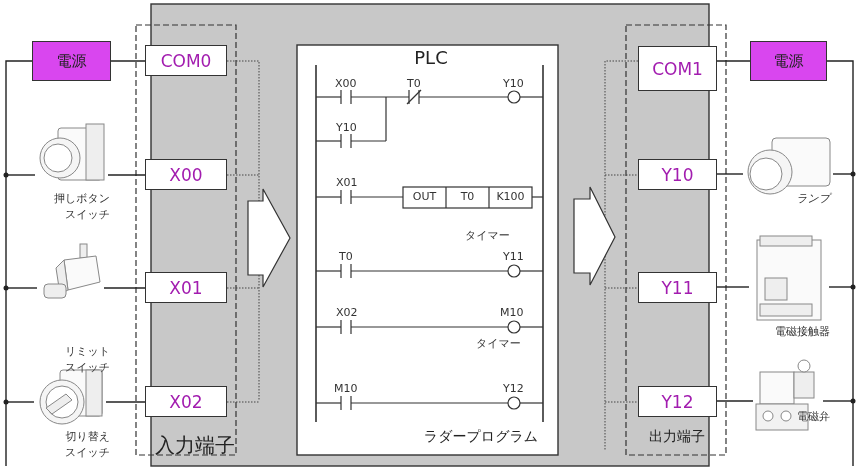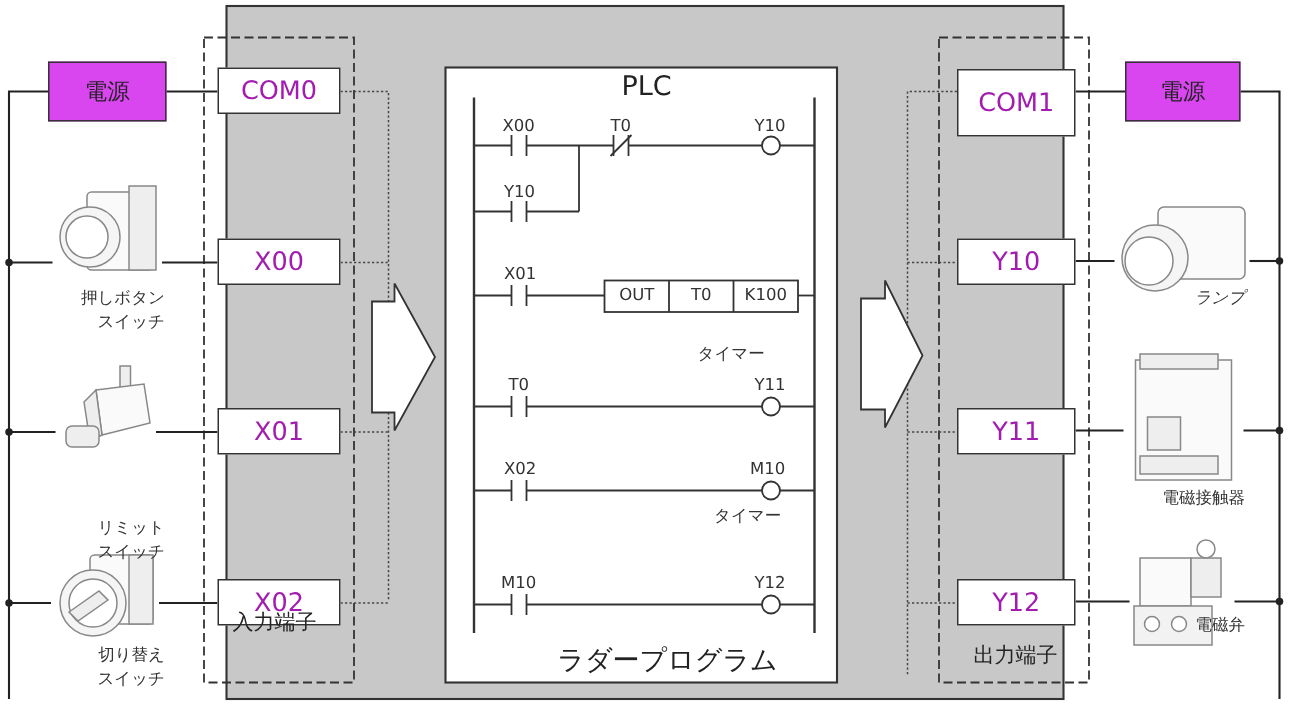--- a/index.html
+++ b/index.html
@@ -180,21 +180,21 @@
 </svg>
 
 <div class="abs" style="left:396px;top:11px;width:70px;text-align:center;font-size:18px;margin-top:36px;">PLC</div>
 
 <div class="pwr" style="left:32px;top:41px;width:79px;height:40px;">電源</div>
 
 <div class="term" style="left:145px;top:45px;width:82px;height:31px;">COM0</div>
 <div class="term" style="left:145px;top:159px;width:82px;height:31px;">X00</div>
 <div class="term" style="left:145px;top:272px;width:82px;height:31px;">X01</div>
 <div class="term" style="left:145px;top:386px;width:82px;height:31px;">X02</div>
-<div class="abs" style="left:155px;top:406px;font-size:14px;">入力端子</div>
+<div class="abs" style="left:155px;top:432px;font-size:20px;">入力端子</div>
 
 <div class="lbl" style="left:30px;top:191px;width:80px;">
   <div>押しボタン</div>
   <div>スイッチ</div>
 </div>
 <div class="lbl" style="left:30px;top:304px;width:80px;margin-top:40px;">
   <div>リミット</div>
   <div>スイッチ</div>
 </div>
 <div class="lbl" style="left:30px;top:429px;width:80px;">
@@ -228,13 +228,13 @@
 <div class="ll" style="left:339px;top:250px;">T0</div>
 <div class="ll" style="left:503px;top:250px;">Y11</div>
 
 <div class="ll" style="left:336px;top:306px;">X02</div>
 <div class="ll" style="left:500px;top:306px;">M10</div>
 <div class="ll" style="left:476px;top:336px;">タイマー</div>
 
 <div class="ll" style="left:334px;top:382px;">M10</div>
 <div class="ll" style="left:503px;top:382px;">Y12</div>
 
-<div class="abs" style="left:297px;top:428px;width:296px;text-align:center;font-size:18px;">ラダープログラム</div>
+<div class="abs" style="left:297px;top:428px;width:296px;text-align:center;font-size:14px;padding-left:36px;">ラダープログラム</div>
 
 </body></html>

